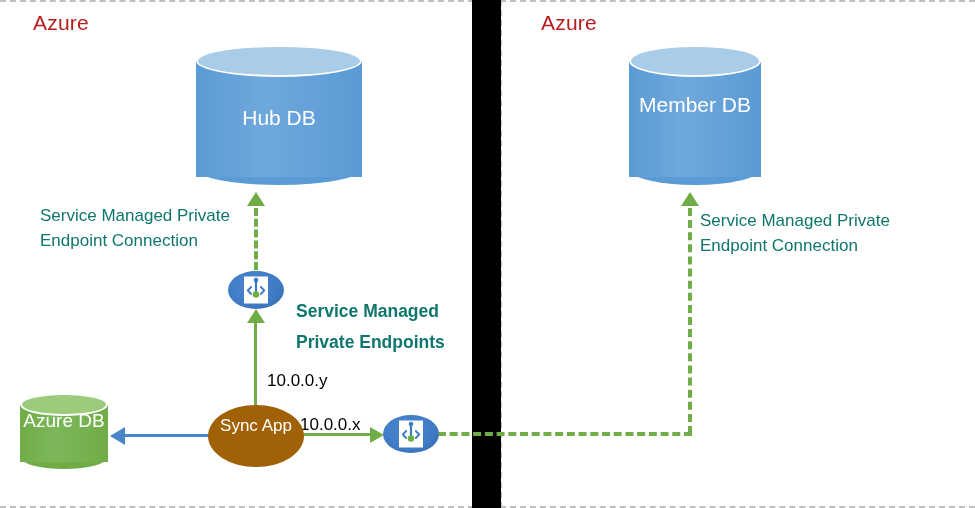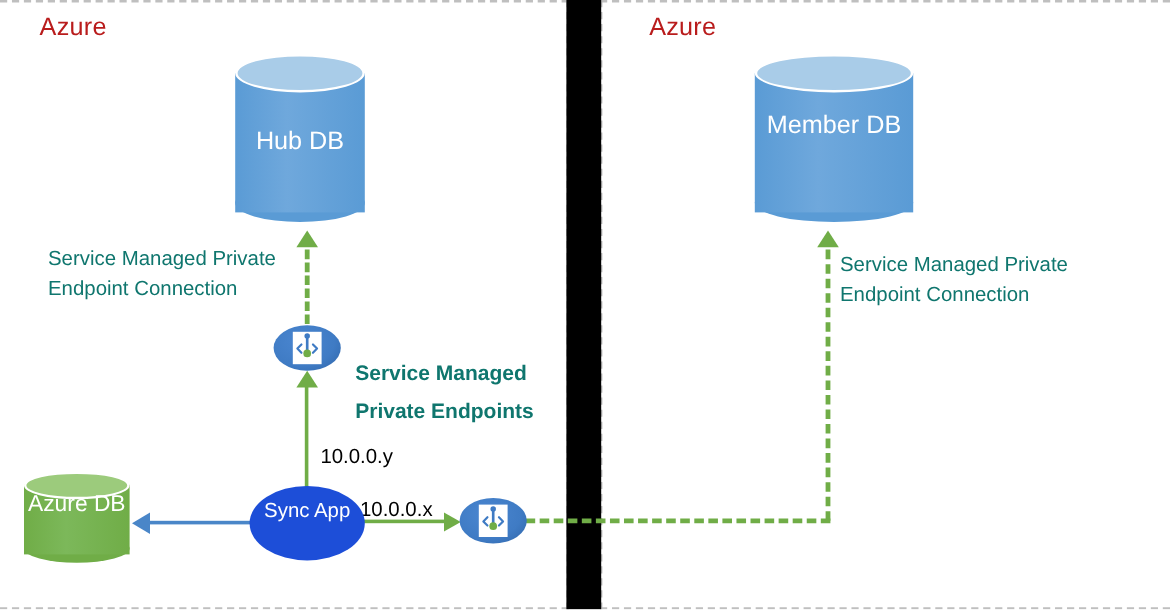--- a/index.html
+++ b/index.html
@@ -70,21 +70,21 @@
     left: 0; right: 0;
     text-align: center;
     color: #ffffff;
     font-size: 21px;
     line-height: 26px;
     z-index: 4;
     pointer-events: none;
   }
 
   
-  #hub-db { left: 196px; top: 45px; width: 108px; height: 148px; }
+  #hub-db { left: 196px; top: 45px; width: 118px; height: 148px; padding-left: 48px; }
   #hub-db .cyl-body {
     top: 16px; height: 116px;
     background: linear-gradient(to right, #5a9bd5 0%, #6fa8dc 40%, #5a9bd5 100%);
   }
   #hub-db .cyl-bottom-cap {
     top: 108px; height: 32px;
     background: #5a9bd5;
     border-radius: 50%;
   }
   #hub-db .cyl-top {
@@ -134,21 +134,21 @@
     box-sizing: border-box;
     z-index: 3;
   }
   #sync-db .cyl-label { top: 16px; font-size: 19px; line-height: 24px; }
 
   
   #sync-app {
     position: absolute;
     left: 208px; top: 405px;
     width: 96px; height: 62px;
-    background: #1d4ed8;
+    background: #a16207;
     border-radius: 50%;
     z-index: 5;
   }
   #sync-app .ellipse-label {
     position: absolute;
     left: 0; right: 0; top: 10px;
     text-align: center;
     color: #ffffff;
     font-size: 17px;
     line-height: 21px;

